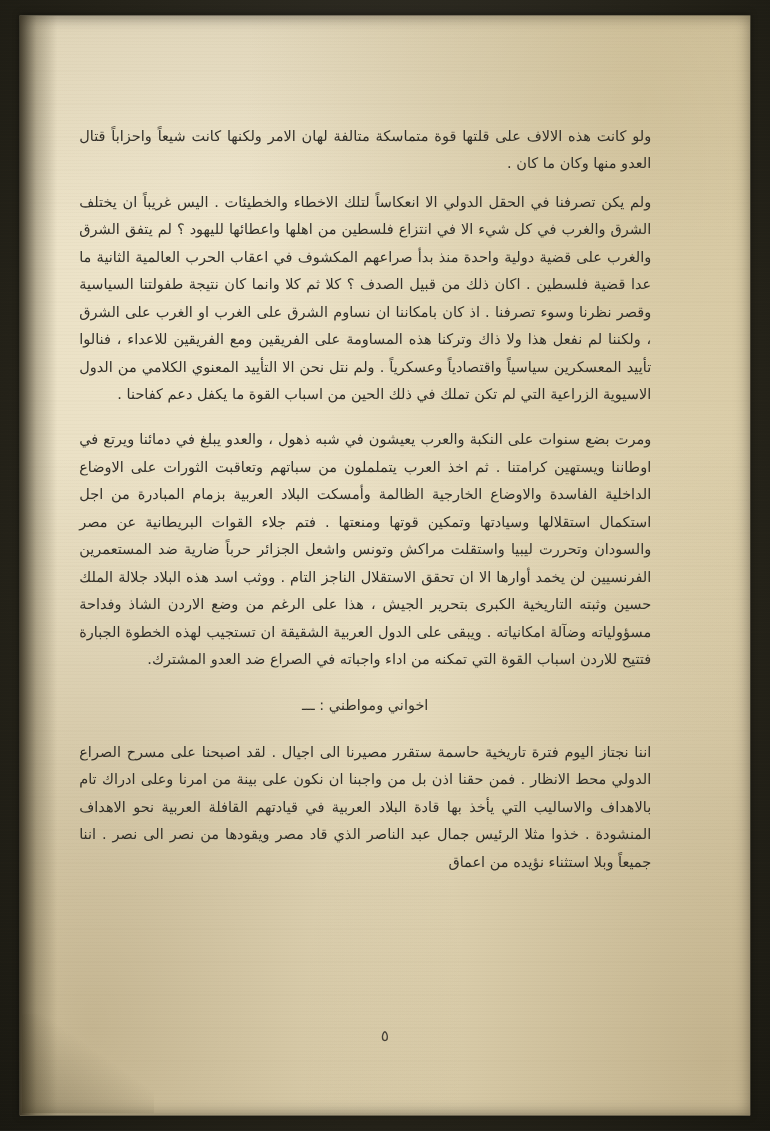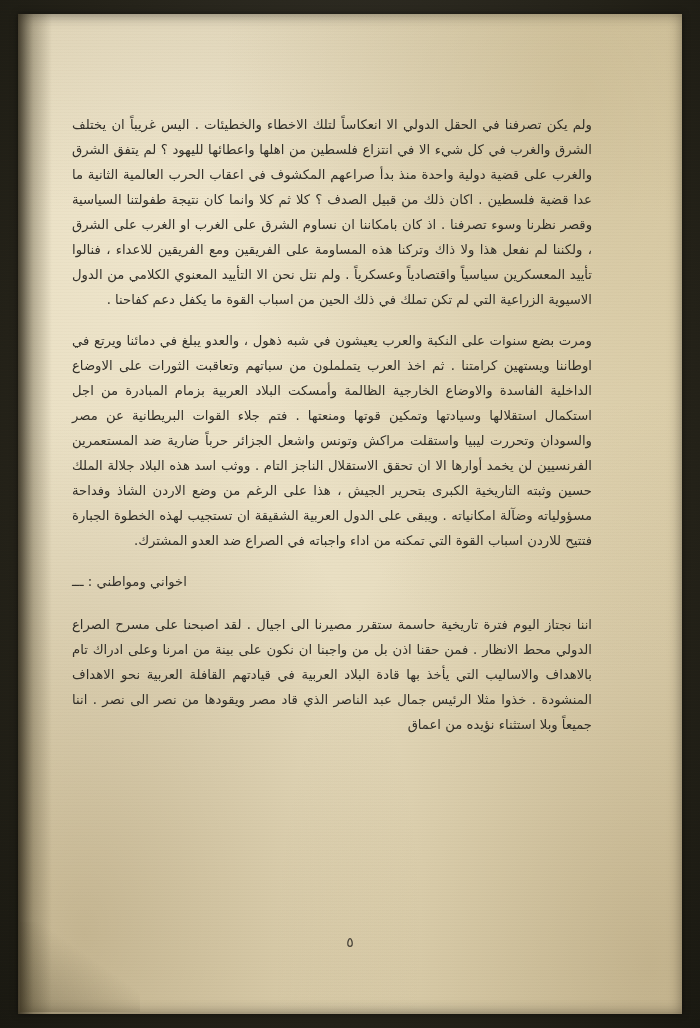--- a/index.html
+++ b/index.html
@@ -81,21 +81,21 @@
   .para {
     margin: 0 0 16px 0;
     text-align: justify;
     text-justify: inter-word;
     letter-spacing: 0.1px;
     opacity: 0.92;
   }
   .para.tight { margin-bottom: 10px; }
   .salutation {
     margin: 14px 0 18px 0;
-    text-align: left;
+    text-align: center;
     opacity: 0.9;
   }
   .page-number {
     position: absolute;
     left: 0;
     right: 0;
     bottom: 78px;
     text-align: center;
     font-size: 14px;
     color: #2a2722;
@@ -115,20 +115,21 @@
 </head>
 <body>
 
 <div class="page-root">
   <div class="scan-bg"></div>
   <div class="paper"></div>
   <div class="binding-shadow"></div>
   <div class="corner-crease"></div>
 
   <div class="text-column">
+    <p class="para tight">ولو كانت هذه الالاف على قلتها قوة متماسكة متالفة لهان الامر ولكنها كانت شيعاً واحزاباً قتال العدو منها وكان ما كان .</p>
     <p class="para">ولم يكن تصرفنا في الحقل الدولي الا انعكاساً لتلك الاخطاء والخطيئات . اليس غريباً ان يختلف الشرق والغرب في كل شيء الا في انتزاع فلسطين من اهلها واعطائها لليهود ؟ لم يتفق الشرق والغرب على قضية دولية واحدة منذ بدأ صراعهم المكشوف في اعقاب الحرب العالمية الثانية ما عدا قضية فلسطين . اكان ذلك من قبيل الصدف ؟ كلا ثم كلا وانما كان نتيجة طفولتنا السياسية وقصر نظرنا وسوء تصرفنا . اذ كان بامكاننا ان نساوم الشرق على الغرب او الغرب على الشرق ، ولكننا لم نفعل هذا ولا ذاك وتركنا هذه المساومة على الفريقين ومع الفريقين للاعداء ، فنالوا تأييد المعسكرين سياسياً واقتصادياً وعسكرياً . ولم نتل نحن الا التأييد المعنوي الكلامي من الدول الاسيوية الزراعية التي لم تكن تملك في ذلك الحين من اسباب القوة ما يكفل دعم كفاحنا .</p>
     <p class="para">ومرت بضع سنوات على النكبة والعرب يعيشون في شبه ذهول ، والعدو يبلغ في دمائنا ويرتع في اوطاننا ويستهين كرامتنا . ثم اخذ العرب يتململون من سباتهم وتعاقبت الثورات على الاوضاع الداخلية الفاسدة والاوضاع الخارجية الظالمة وأمسكت البلاد العربية بزمام المبادرة من اجل استكمال استقلالها وسيادتها وتمكين قوتها ومنعتها . فتم جلاء القوات البريطانية عن مصر والسودان وتحررت ليبيا واستقلت مراكش وتونس واشعل الجزائر حرباً ضارية ضد المستعمرين الفرنسيين لن يخمد أوارها الا ان تحقق الاستقلال الناجز التام . ووثب اسد هذه البلاد جلالة الملك حسين وثبته التاريخية الكبرى بتحرير الجيش ، هذا على الرغم من وضع الاردن الشاذ وفداحة مسؤولياته وضآلة امكانياته . ويبقى على الدول العربية الشقيقة ان تستجيب لهذه الخطوة الجبارة فتتيح للاردن اسباب القوة التي تمكنه من اداء واجباته في الصراع ضد العدو المشترك.</p>
     <p class="salutation">اخواني ومواطني : ـــ</p>
     <p class="para">اننا نجتاز اليوم فترة تاريخية حاسمة ستقرر مصيرنا الى اجيال . لقد اصبحنا على مسرح الصراع الدولي محط الانظار . فمن حقنا اذن بل من واجبنا ان نكون على بينة من امرنا وعلى ادراك تام بالاهداف والاساليب التي يأخذ بها قادة البلاد العربية في قيادتهم القافلة العربية نحو الاهداف المنشودة . خذوا مثلا الرئيس جمال عبد الناصر الذي قاد مصر ويقودها من نصر الى نصر . اننا جميعاً وبلا استثناء نؤيده من اعماق</p>
   </div>
 
   <div class="page-number">٥</div>
   <div class="grain"></div>
 </div>
 

